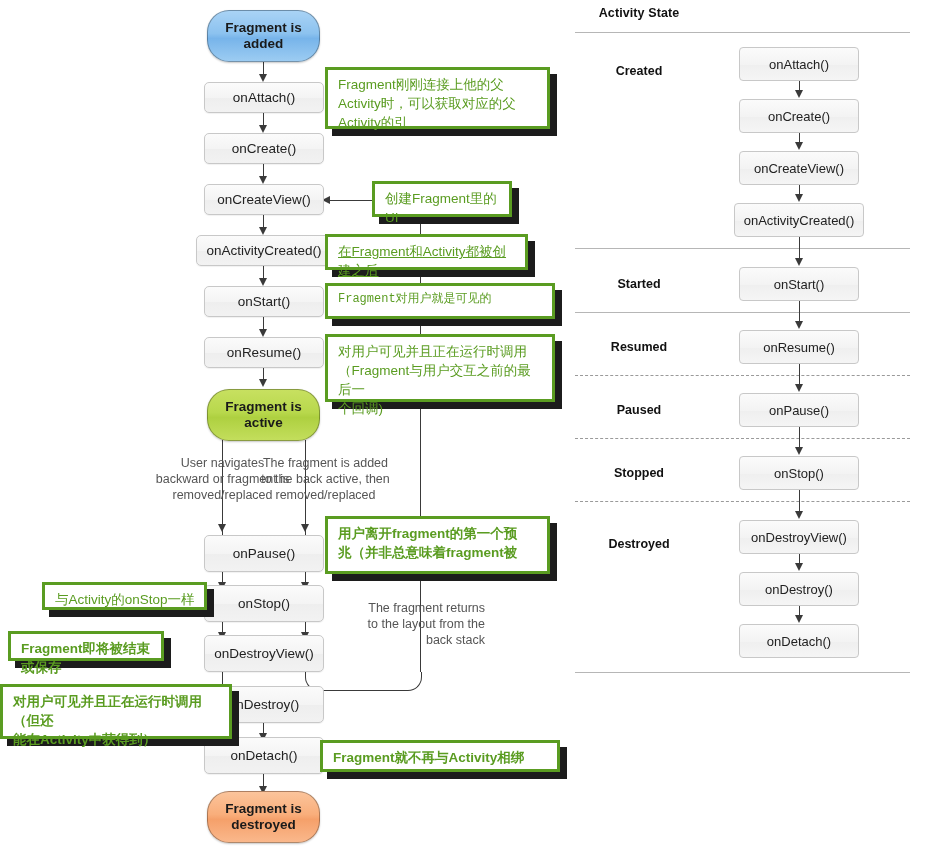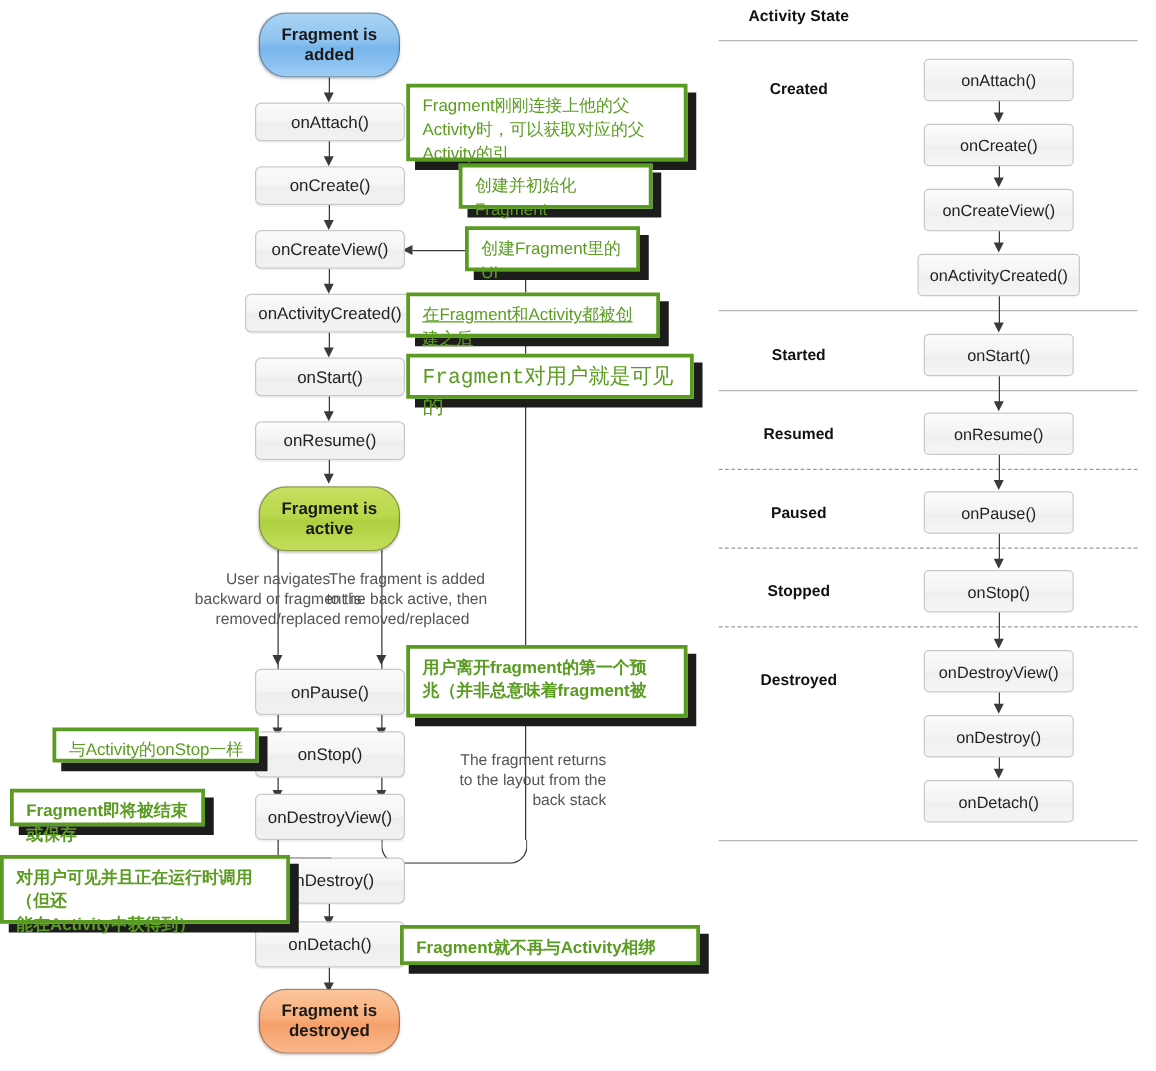--- a/index.html
+++ b/index.html
@@ -69,21 +69,21 @@
     background: #ffffff;
     border: 3px solid #5a9c21;
     color: #5a9c21;
     font-size: 13.5px;
     line-height: 1.42;
     padding: 5px 8px 5px 10px;
     box-shadow: 7px 7px 0 0 #1c1c1c;
     z-index: 40;
   }
   .callout.bold { font-weight: bold; }
-  .callout.mono { font-family: "Liberation Mono", "DejaVu Sans Mono", monospace; font-size: 17px;}
+  .callout.mono { font-family: "Liberation Mono", "DejaVu Sans Mono", monospace; font-size: 12px;}
 
   
   .note {
     position: absolute;
     color: #555555;
     font-size: 12.5px;
     line-height: 1.28;
     text-align: center;
   }
 
@@ -262,28 +262,32 @@
   <div class="node" style="left:204px;top:737px;width:120px;height:37px;">onDetach()</div>
 
   <div class="note" style="left:155px;top:455px;width:135px;">User navigates backward or fragment is removed/replaced</div>
 
   <div class="note" style="left:258px;top:455px;width:135px;">The fragment is added to the back active, then removed/replaced</div>
 
   <div class="note" style="left:355px;top:600px;width:130px;text-align:right;">The fragment returns to the layout from the back stack</div>
 
   <div class="callout" style="left:325px;top:67px;width:225px;height:62px;">Fragment刚刚连接上他的父Activity时，可以获取对应的父Activity的引</div>
 
-  <div class="callout" style="left:367px;top:131px;width:155px;height:36px;">创建并初始化Fragment</div>
 
   <div class="callout" style="left:372px;top:181px;width:140px;height:36px;">创建Fragment里的UI</div>
 
   <div class="callout" style="left:325px;top:234px;width:203px;height:36px;text-decoration:underline;">在Fragment和Activity都被创建之后</div>
 
   <div class="callout mono" style="left:325px;top:283px;width:230px;height:36px;">Fragment对用户就是可见的</div>
 
+  <div class="callout" style="left:325px;top:334px;width:230px;height:68px;">
+    <div>对用户可见并且正在运行时调用</div>
+    <div class="mono">（Fragment与用户交互之前的最后一</div>
+    <div class="mono">个回调)</div>
+  </div>
 
   <div class="callout" style="left:42px;top:582px;width:165px;height:28px;">与Activity的onStop一样</div>
 
   <div class="callout bold" style="left:325px;top:516px;width:225px;height:58px;">
     <div>用户离开fragment的第一个预</div>
     <div>兆（并非总意味着fragment被</div>
   </div>
 
   <div class="callout bold" style="left:8px;top:631px;width:156px;height:30px;">Fragment即将被结束或保存</div>
 

